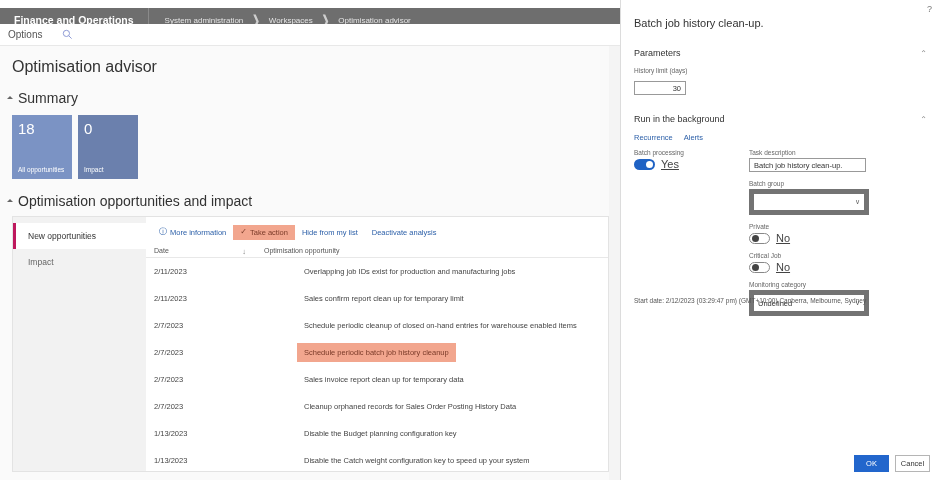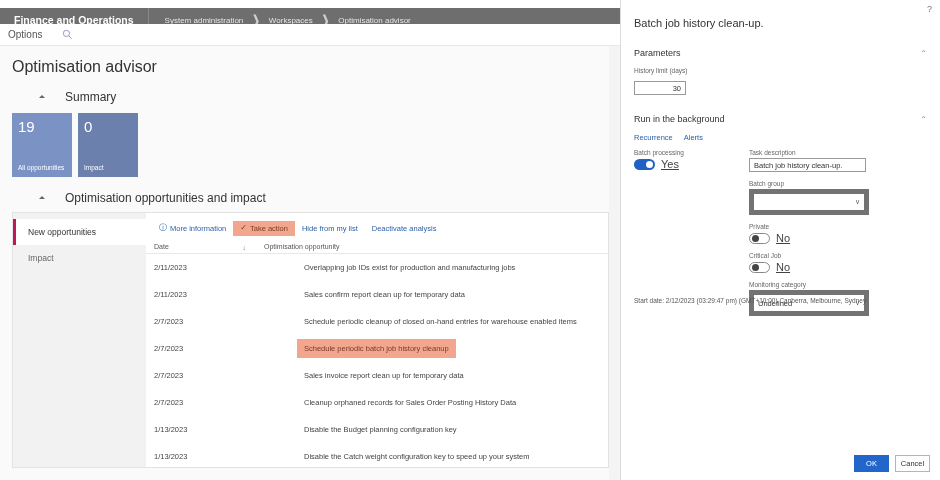--- a/index.html
+++ b/index.html
@@ -40,22 +40,22 @@
   
   .content {
     position: absolute; left: 0; top: 46px; width: 620px; height: 434px;
     background: #fafafa; overflow: hidden;
   }
   .page-title {
     font-size: 16px; color: #333; font-weight: normal;
     padding: 12px 0 0 12px;
   }
   .section-head {
-    display: flex; align-items: center; gap: 20px;
-    padding: 14px 0 0 7px; font-size: 12px; color: #333; margin-left: 32px;
+    display: flex; align-items: center; gap: 5px;
+    padding: 14px 0 0 7px; font-size: 14px; color: #333;
   }
   .chev-up {
     width: 0; height: 0; border-left: 3.5px solid transparent;
     border-right: 3.5px solid transparent; border-bottom: 3.5px solid #666;
     display: inline-block; margin-bottom: 1px;
   }
 
   
   .tiles { display: flex; gap: 6px; padding: 9px 0 0 12px; }
   .tile {
@@ -221,21 +221,21 @@
 
     <div class="page-title">Optimisation advisor</div>
 
     <div class="section-head">
       <span class="chev-up"></span>
       <span>Summary</span>
     </div>
 
     <div class="tiles">
       <div class="tile" style="background:#7b93c4">
-        <div class="tile-num">19</div>
+        <div class="tile-num">18</div>
         <div class="tile-cap">All opportunities</div>
       </div>
       <div class="tile" style="background:#6b80ad">
         <div class="tile-num">0</div>
         <div class="tile-cap">Impact</div>
       </div>
     </div>
 
     <div class="section-head">
       <span class="chev-up"></span>
@@ -282,21 +282,21 @@
               <span>Optimisation opportunity</span>
             </div>
           </div>
 
           <div class="grid-row">
             <div class="c-date">2/11/2023</div>
             <div class="c-opp"><span>Overlapping job IDs exist for production and manufacturing jobs</span></div>
           </div>
           <div class="grid-row">
             <div class="c-date">2/11/2023</div>
-            <div class="c-opp"><span>Sales confirm report clean up for temporary data</span></div>
+            <div class="c-opp"><span>Sales confirm report clean up for temporary limit</span></div>
           </div>
           <div class="grid-row">
             <div class="c-date">2/7/2023</div>
             <div class="c-opp"><span>Schedule periodic cleanup of closed on-hand entries for warehouse enabled items</span></div>
           </div>
           <div class="grid-row">
             <div class="c-date">2/7/2023</div>
             <div class="c-opp"><span class="hl">Schedule periodic batch job history cleanup</span></div>
           </div>
           <div class="grid-row">

